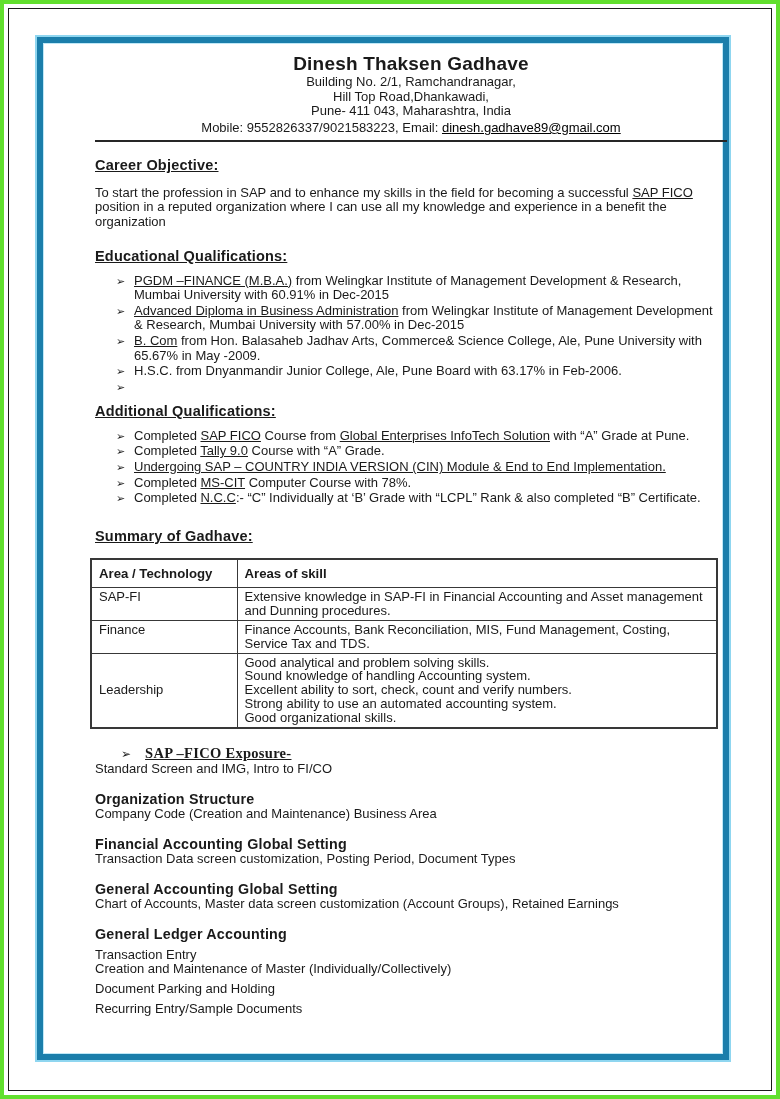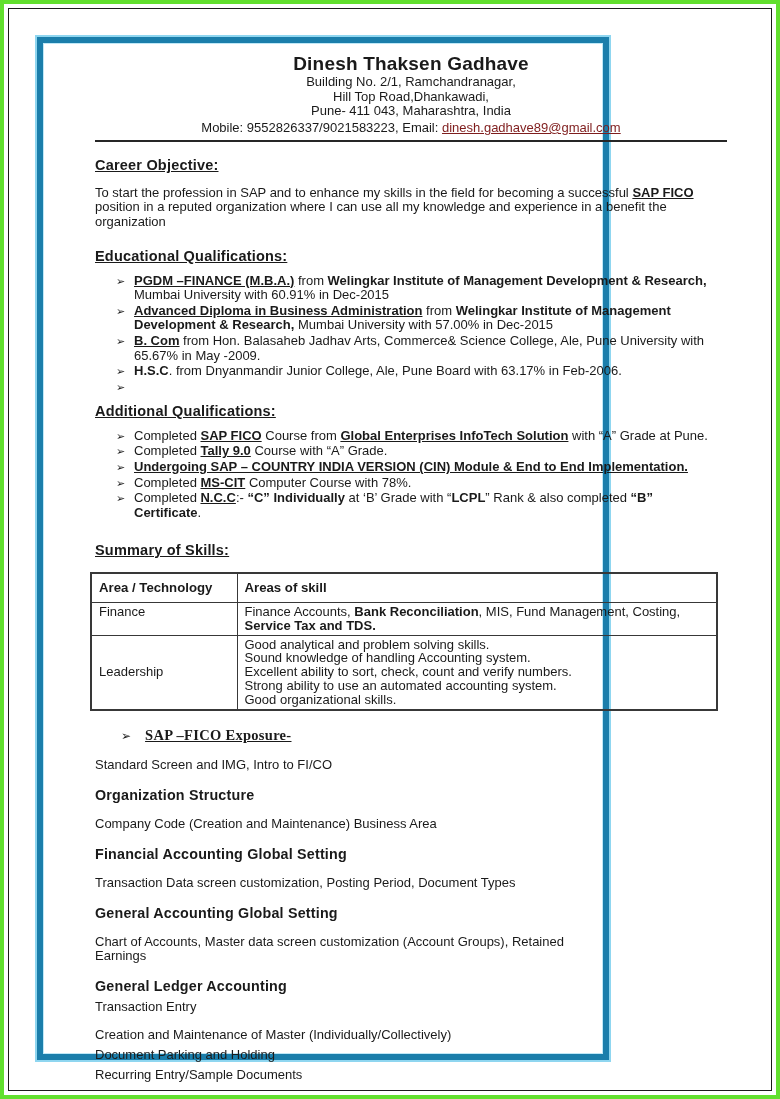--- a/index.html
+++ b/index.html
@@ -15,44 +15,44 @@
     position: absolute; inset: 0;
     border: 4px solid #62e02e;
     box-sizing: border-box;
   }
   .black-line {
     position: absolute; inset: 4px;
     border: 1px solid #1c1c1c;
   }
   .content-frame {
     position: absolute; left: 37px; top: 37px;
-    width: 572px; height: 1023px;
+    width: 692px; height: 1023px;
     box-sizing: border-box;
     border: 6px solid #1b7eab;
     box-shadow: 0 0 0 2px #8fd6f0, inset 0 0 0 1px #bfe8f7;
     background: #fff;
     padding: 6px 16px 0 52px;
   }
   
   .rheader { text-align: center; width: 632px; }
   .name { font-size: 19px; font-weight: bold; letter-spacing: 0.2px; margin-top: 4px; }
   .addr { font-size: 13px; line-height: 14.6px; }
   .contact { font-size: 13px; line-height: 15px; margin-top: 1px; }
-  a.email { color: #7f1d1d; text-decoration: underline; cursor: pointer; }
+  a.email { color: #000000; text-decoration: underline; cursor: pointer; }
   .hrule { width: 632px; height: 0; border-top: 2px solid #262626; margin-top: 5px; }
   
   .sec-h {
     font-size: 14.5px; font-weight: bold; text-decoration: underline;
     margin-top: 15px; letter-spacing: 0.2px;
   }
   .para { font-size: 13px; line-height: 14.6px; width: 626px; margin-top: 13px; }
   ul.blist { list-style: none; margin: 10px 0 0 0; padding: 0 0 0 21px; width: 600px; }
   ul.blist li { position: relative; padding-left: 18px; font-size: 13px; line-height: 14.6px; margin-bottom: 1px; }
   ul.blist li .mk { position: absolute; left: 0; top: 0; font-size: 11px; }
-  .b { font-weight: bold; }
+  .b { font-weight: normal; }
   .u { text-decoration: underline; }
   
   table.skills {
     border-collapse: collapse; margin: 14px 0 0 -5px;
     width: 628px; table-layout: fixed;
     border: 2px solid #383838;
   }
   table.skills th, table.skills td {
     border: 1px solid #383838;
     font-size: 13px; line-height: 13.8px;
@@ -63,21 +63,21 @@
   td.area { vertical-align: top; padding-top: 4px; }
   td.area.mid { vertical-align: middle; }
   td.detail { vertical-align: top; }
   
   .exposure {
     margin: 16px 0 0 26px; font-size: 14.5px; font-weight: bold; font-family: Liberation Serif, serif;
   }
   .exposure .mk { font-size: 12px; font-weight: normal; margin-right: 14px; }
   .exposure .t { text-decoration: underline; letter-spacing: 0.3px; }
   .topic.h { font-size: 14.3px; font-weight: bold; margin-top: 15px; letter-spacing: 0.2px; }
-  .topic.p { font-size: 13px; margin-top: 14px; line-height: 14px; }
+  .topic.p { font-size: 13px; margin-top: 0; line-height: 14px; }
   .topic.p.wide { margin-top: 6px; }
 </style>
 </head>
 <body>
 
 <div class="green-frame">
   <div class="black-line"></div>
 </div>
 
 <div class="content-frame">
@@ -105,30 +105,34 @@
 
   <div class="sec-h" style="margin-top:24px;">Additional Qualifications:</div>
   <ul class="blist">
     <li><span class="mk">➢</span><span><span>Completed </span><span class="b u">SAP FICO</span><span> Course from </span><span class="b u">Global Enterprises InfoTech Solution</span><span> with “A” Grade at Pune.</span></span></li>
     <li><span class="mk">➢</span><span><span>Completed </span><span class="b u">Tally 9.0</span><span> Course with “A” Grade.</span></span></li>
     <li><span class="mk">➢</span><span><span class="b u">Undergoing SAP – COUNTRY INDIA VERSION (CIN) Module &amp; End to End Implementation.</span></span></li>
     <li><span class="mk">➢</span><span><span>Completed </span><span class="b u">MS-CIT</span><span> Computer Course with 78%.</span></span></li>
     <li><span class="mk">➢</span><span><span>Completed </span><span class="b u">N.C.C</span><span>:- </span><span class="b">“C” Individually</span><span> at ‘B’ Grade with “</span><span class="b">LCPL</span><span>” Rank &amp; also completed </span><span class="b">“B” Certificate</span><span>.</span></span></li>
   </ul>
 
-  <div class="sec-h" style="margin-top:22px;">Summary of Skills:</div>
+  <div class="sec-h" style="margin-top:22px;">Summary of Gadhave:</div>
   <table class="skills">
     <colgroup>
         <col class="c1">
         <col>
       </colgroup>
     <tbody>
         <tr>
       <th>Area / Technology</th>
       <th>Areas of skill</th>
+    </tr>
+    <tr>
+      <td class="area">SAP-FI</td>
+      <td class="detail"><span>Extensive knowledge in SAP-FI in </span><span class="b">Financial Accounting</span><span> and </span><span class="b">Asset management</span><span> and </span><span class="b">Dunning procedures</span><span>.</span></td>
     </tr>
     <tr>
       <td class="area">Finance</td>
       <td class="detail"><span>Finance Accounts, </span><span class="b">Bank Reconciliation</span><span>, MIS, Fund Management, Costing, </span><span class="b">Service Tax and TDS.</span></td>
     </tr>
     <tr>
       <td class="area mid">Leadership</td>
       <td class="detail">
         <div>Good analytical and problem solving skills.</div>
         <div>Sound knowledge of handling Accounting system.</div>

